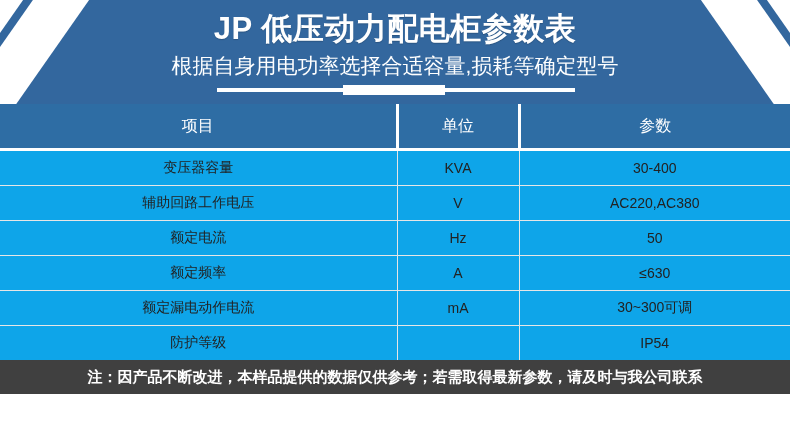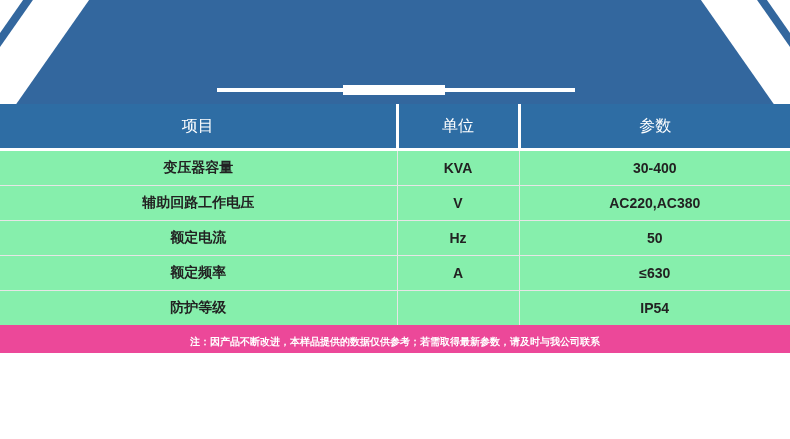--- a/index.html
+++ b/index.html
@@ -104,58 +104,61 @@
     text-align: center;
     border-left: 3px solid #a3a3a3;
     border-right: 3px solid #ffffff;
     border-bottom: 3px solid #ffffff;
     padding: 0;
   }
   .table thead th:first-child { border-left: 0; }
   .table thead th:last-child  { border-right: 0; margin-left: 24px; }
 
   .table tbody td {
-    background: #86efac;
+    background: #0ea5e9;
     color: #222222;
     font-size: 14px;
     height: 34px;
     text-align: center;
     border-bottom: 1px solid #E6E6E6;
     border-right: 1px solid #E6E6E6;
     padding: 0;
-    font-weight: bold;
   }
   .table tbody td:last-child { border-right: 0; margin-left: 29px; }
   .table tbody tr:last-child td { border-bottom: 0; }
 
   
   .footer-note {
     width: 790px;
-    height: 28px;
-    background: #ec4899;
-    color: #ffffff;
-    font-size: 10px;
+    height: 34px;
+    background: #404040;
+    color: #ffffff;
+    font-size: 15px;
     font-weight: bold;
     line-height: 34px;
     text-align: center;
     white-space: nowrap;
     overflow: hidden;
   }
 </style>
 </head>
 <body>
 
 <div class="page">
 
   <div class="banner">
     <div class="banner-stripe stripe-l1"></div>
     <div class="banner-stripe stripe-l2"></div>
     <div class="banner-stripe stripe-r1"></div>
     <div class="banner-stripe stripe-r2"></div>
 
+    <div class="banner-inner">
+      <h1 class="banner-title">JP 低压动力配电柜参数表</h1>
+      <p class="banner-subtitle">根据自身用电功率选择合适容量,损耗等确定型号</p>
+    </div>
 
     <div class="banner-rule"></div>
     <div class="banner-rule-center"></div>
   </div>
 
   <table class="table">
     <colgroup>
       <col class="c-item">
       <col class="c-unit">
       <col class="c-param">
@@ -182,20 +185,25 @@
         <td>额定电流</td>
         <td>Hz</td>
         <td>50</td>
       </tr>
       <tr>
         <td>额定频率</td>
         <td>A</td>
         <td>≤630</td>
       </tr>
       <tr>
+        <td>额定漏电动作电流</td>
+        <td>mA</td>
+        <td>30~300可调</td>
+      </tr>
+      <tr>
         <td>防护等级</td>
         <td></td>
         <td>IP54</td>
       </tr>
     </tbody>
   </table>
 
   <div class="footer-note">注：因产品不断改进，本样品提供的数据仅供参考；若需取得最新参数，请及时与我公司联系</div>
 
 </div>

